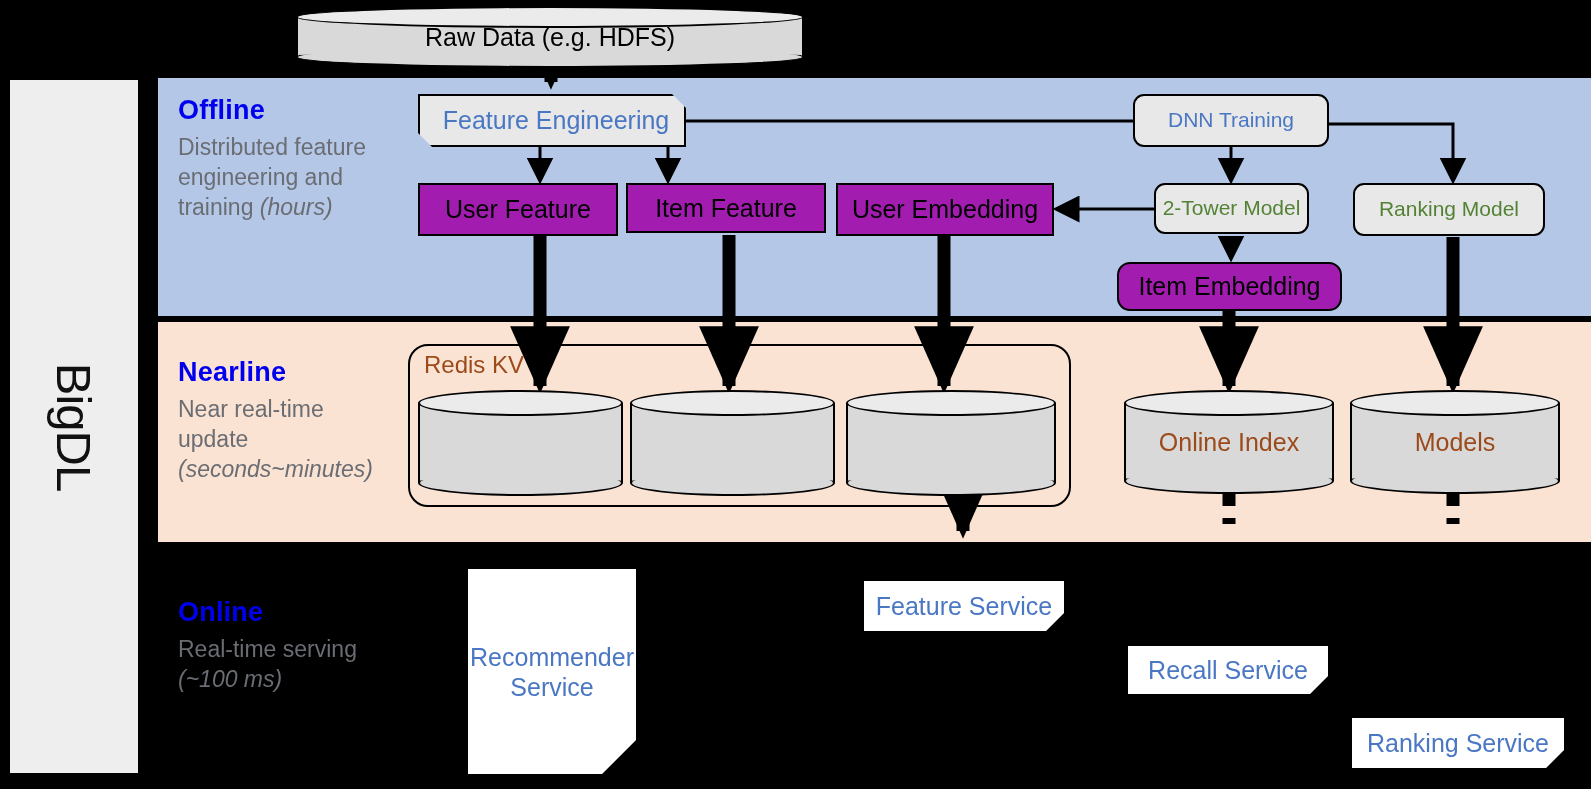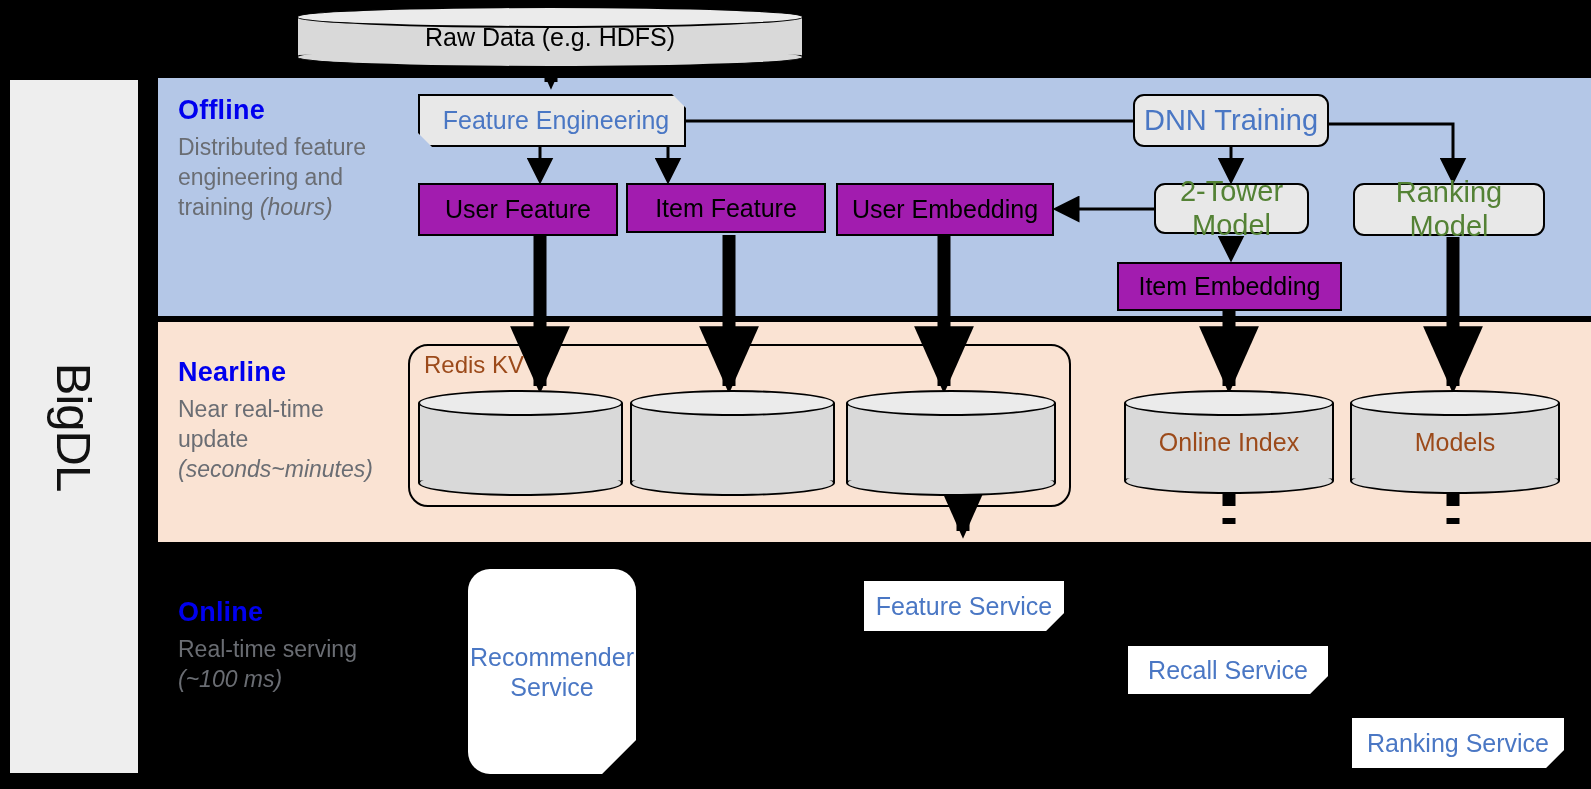--- a/index.html
+++ b/index.html
@@ -47,21 +47,21 @@
   }
 
   
   .box-grey {
     background:#a21caf; border:2.5px solid #000; color:#000;
     font-size:25px;
   }
   
   .box-round {
     background:#e8e8e8; border:2.5px solid #000; border-radius:11px;
-    font-size:29px;
+    font-size:21px;
   }
   
   .box-doc {
     background:#e8e8e8; border:2.5px solid #000; font-size:25px;
     clip-path: polygon(0 0, calc(100% - 14px) 0, 100% 14px, 100% 100%, 14px 100%, 0 calc(100% - 14px));
   }
   .txt-blue  { color:#4a77c4; }
   .txt-green { color:#548235; }
   .txt-black { color:#000; }
 
@@ -109,21 +109,21 @@
     font-size:25px; color:#4a77c4;
     display:flex; align-items:center; justify-content:center; text-align:center;
     line-height:1.2;
     clip-path: polygon(0 0, 100% 0, 100% calc(100% - 18px), calc(100% - 18px) 100%, 0 100%);
   }
   .note .fold {
     position:absolute; right:0; bottom:0; width:18px; height:18px;
     background:#d9d9d9;
     clip-path: polygon(100% 0, 0 100%, 100% 100%);
   }
-  .note.big { clip-path: polygon(0 0, 100% 0, 100% calc(100% - 34px), calc(100% - 34px) 100%, 0 100%); border-radius: 22px; }
+  .note.big { clip-path: polygon(0 0, 100% 0, 100% calc(100% - 34px), calc(100% - 34px) 100%, 0 100%); }
   .note.big .fold { width:34px; height:34px; }
 
   
   #wires { position:absolute; left:0; top:0; width:1591px; height:789px; pointer-events:none; }
 </style>
 </head>
 <body>
 
 <div id="stage">
 
@@ -198,21 +198,21 @@
 
   <div class="node box-round txt-blue" style="left:1133px; top:94px; width:196px; height:53px;">DNN Training</div>
 
   <div class="node box-grey txt-black" style="left:418px; top:183px; width:200px; height:53px;">User Feature</div>
   <div class="node box-grey txt-black" style="left:626px; top:183px; width:200px; height:50px;">Item Feature</div>
   <div class="node box-grey txt-black" style="left:836px; top:183px; width:218px; height:53px;">User Embedding</div>
 
   <div class="node box-round txt-green" style="left:1154px; top:183px; width:155px; height:51px;">2-Tower Model</div>
   <div class="node box-round txt-green" style="left:1353px; top:183px; width:192px; height:53px;">Ranking Model</div>
 
-  <div class="node box-grey txt-black" style="left:1117px; top:262px; width:225px; height:49px;">Item Embedding</div>
+  <div class="node box-grey txt-black" style="left:1117px; top:262px; width:225px; height:49px;border-radius:13px;">Item Embedding</div>
 
   <div id="redis-box"></div>
   <div id="redis-label">Redis KV</div>
 
   <div class="cyl" style="left:418px; top:390px; width:205px; height:106px;">
     <div class="body"></div>
     <div class="bot"></div>
     <div class="top"></div>
     <div class="cap"></div>
   </div>

